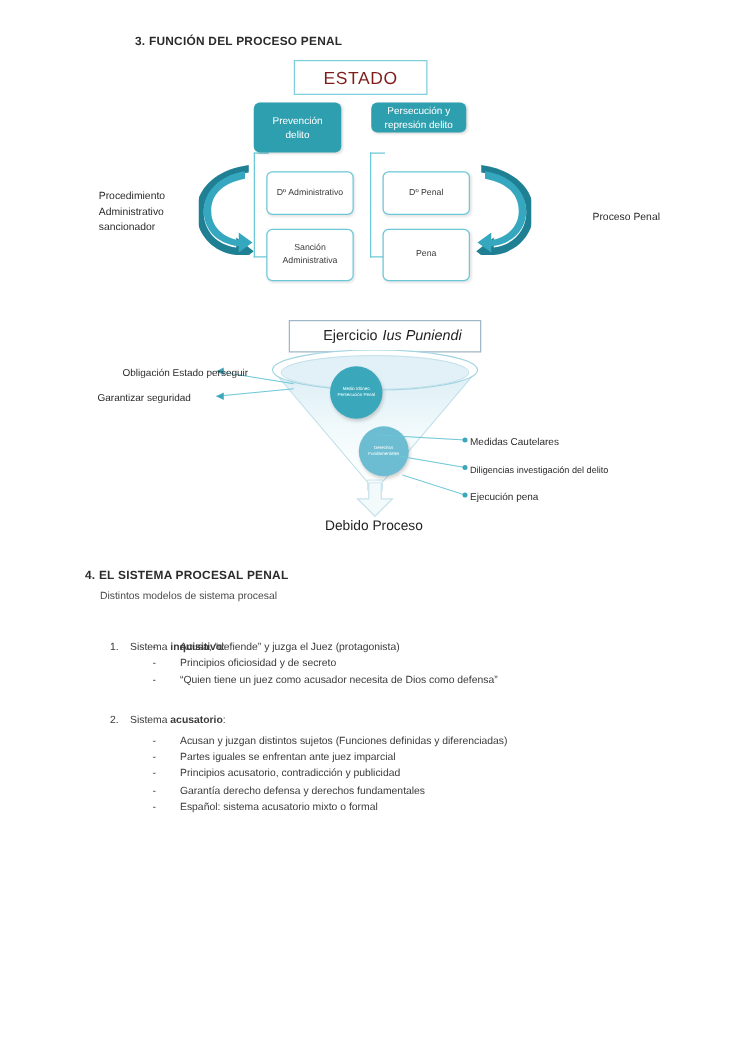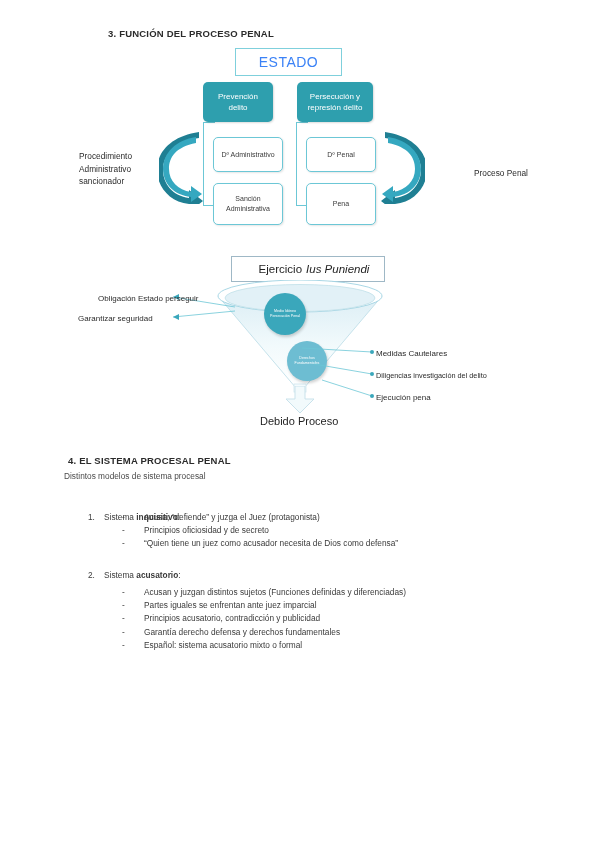--- a/index.html
+++ b/index.html
@@ -30,21 +30,21 @@
     font-size: 9.5px;
     font-weight: bold;
     letter-spacing: 0.2px;
     color: #2b2b2b;
   }
   #heading-3 { left: 68px; top: 28px; margin-left: 40px; }
   #heading-4 { left: 68px; top: 455px; }
 
   .subtext {
     position: absolute;
-    left: 64px;
+    left: 80px;
     top: 471px;
     font-size: 8.3px;
     color: #4a4a4a;
     text-align: right;
   }
 
   .list-num {
     position: absolute;
     font-size: 8.3px;
     color: #3a3a3a;
@@ -85,39 +85,39 @@
     left: 235px;
     top: 48px;
     width: 105px;
     height: 26px;
     border: 1px solid #7fd0dc;
     background: #ffffff;
     display: flex;
     align-items: center;
     justify-content: center;
     font-size: 14px;
-    color: #3b82f6;
+    color: #7f1d1d;
     letter-spacing: 0.5px;
   }
 
   .teal-box {
     position: absolute;
     background: #2e9fae;
     border-radius: 5px;
     color: #ffffff;
     font-size: 8px;
     display: flex;
     align-items: center;
     justify-content: center;
     text-align: center;
     line-height: 11px;
     box-shadow: 1px 1px 2px rgba(0,0,0,0.14);
   }
   #box-prevencion { left: 203px; top: 82px; width: 70px; height: 40px; }
-  #box-persecucion { left: 297px; top: 82px; width: 76px; height: 40px; }
+  #box-persecucion { left: 297px; top: 82px; width: 76px; height: 24px; }
 
   .white-box {
     position: absolute;
     background: #ffffff;
     border: 1px solid #6cc7d6;
     border-radius: 5px;
     color: #3a3a3a;
     font-size: 7px;
     display: flex;
     align-items: center;

